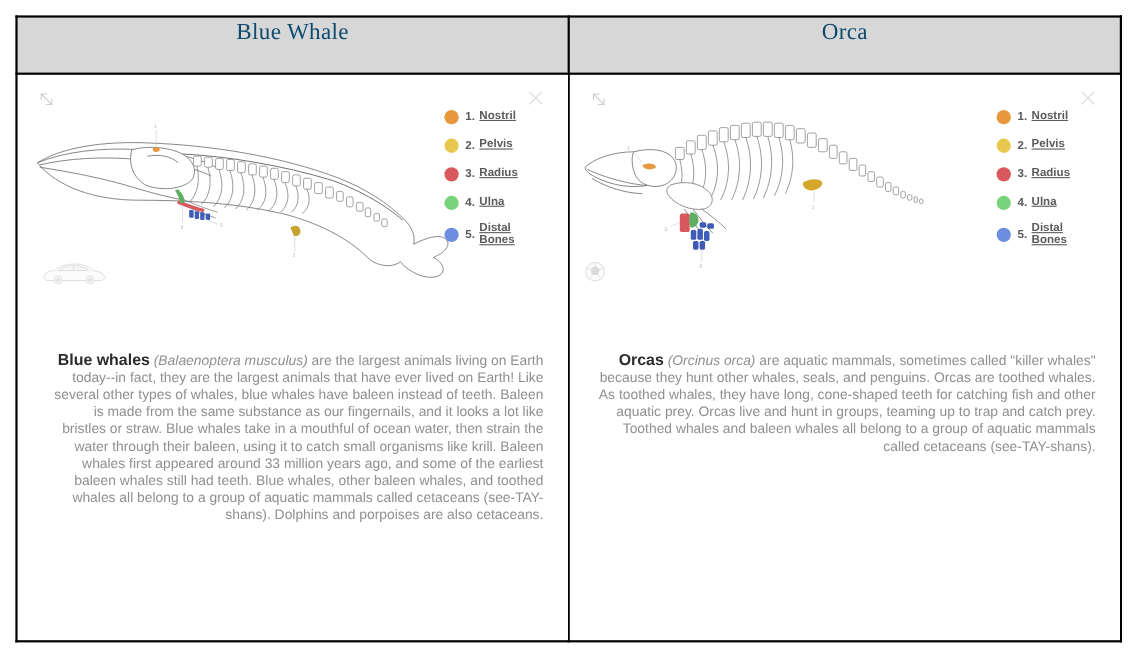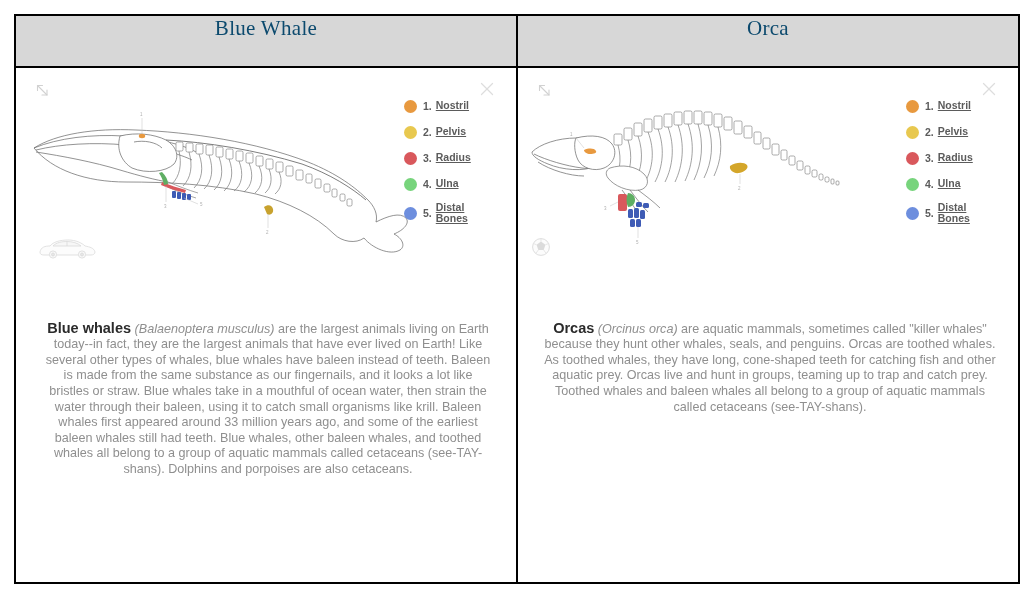--- a/index.html
+++ b/index.html
@@ -120,21 +120,21 @@
   }
   
   .description {
     position: absolute;
     left: 26px;
     top: 240px;
     width: 452px;
     font-size: 12.6px;
     line-height: 15.6px;
     color: #8f8f8f;
-    text-align: center;
+    text-align: right;
   }
   .description .lead {
     font-weight: bold;
     color: #2b2b2b;
     font-size: 14.5px;
   }
   .description .sci {
     font-style: italic;
   }
 </style>

